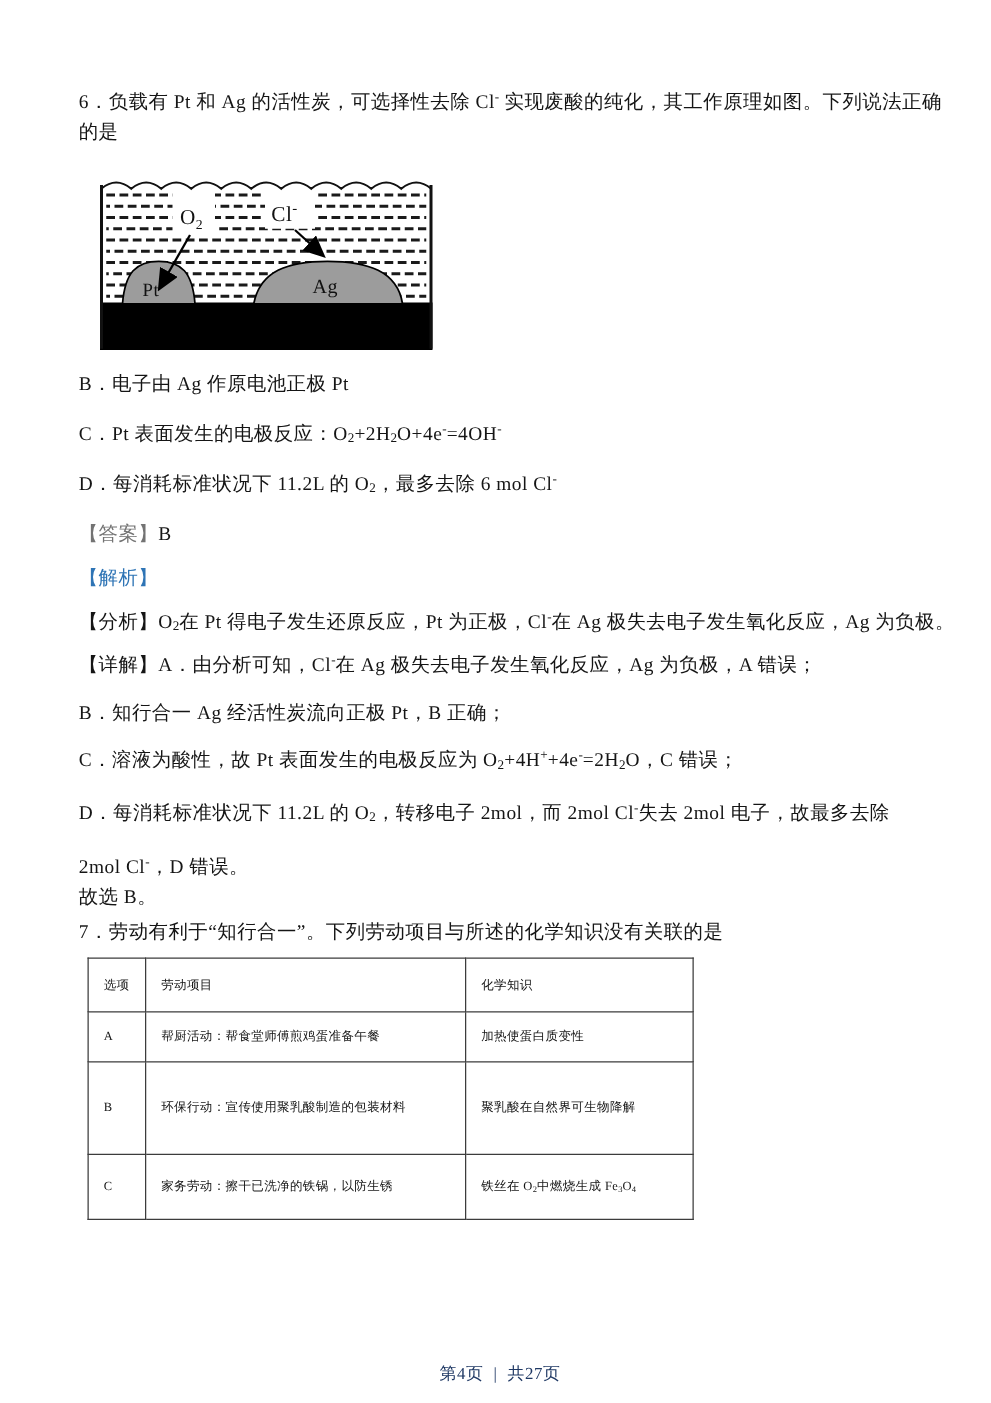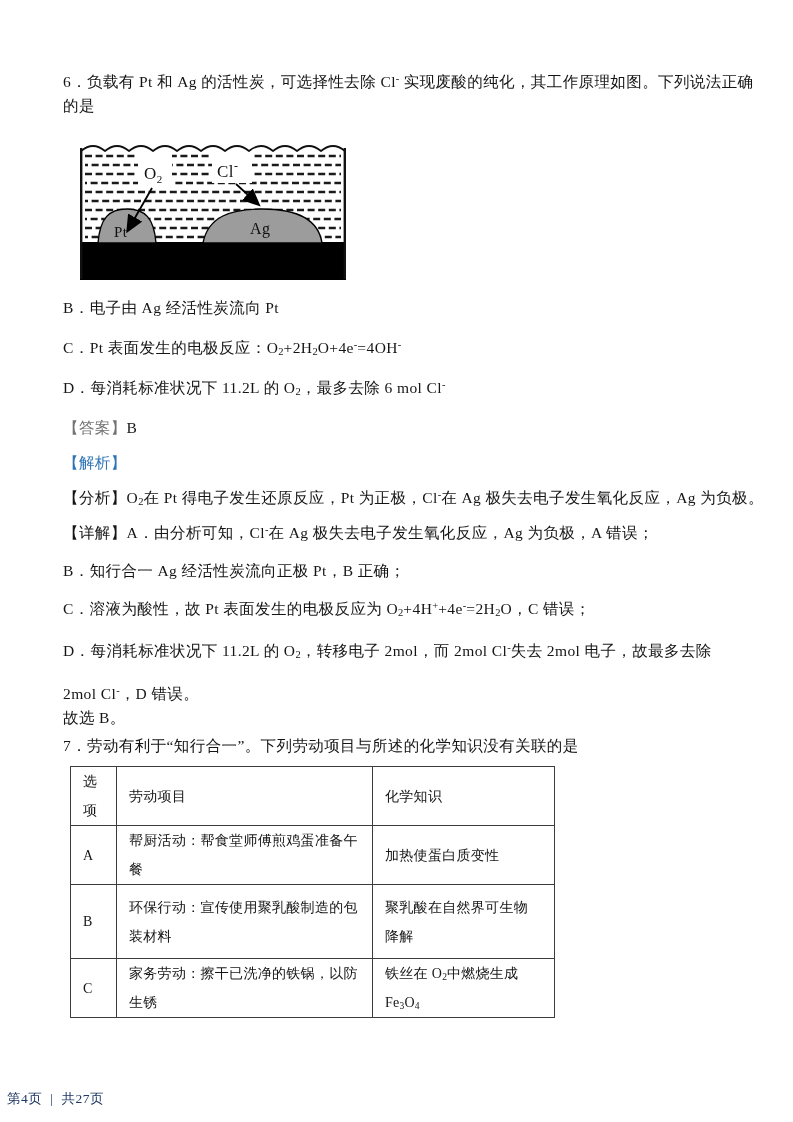--- a/index.html
+++ b/index.html
@@ -17,36 +17,36 @@
   }
   .content { padding: 70px 28px 0 63px; }
   p.line { margin: 0; line-height: 24px; }
   sub, sup { font-size: 0.68em; letter-spacing: 0; line-height: 0; }
   sup { vertical-align: 0.52em; }
   sub { vertical-align: -0.18em; }
   .diagram-wrap { margin: 20px 0 0 15px; width: 270px; height: 142px; }
   .q7-table {
     border-collapse: collapse;
     margin: 8px 0 0 7px;
-    font-size: 14px;
+    font-size: 10px;
     letter-spacing: 0.3px;
     color: #151515;
   }
   .q7-table td {
     border: 1.5px solid #3c3c3c;
     padding: 0 12px;
     vertical-align: middle;
     line-height: 29px;
   }
   .footer {
     position: absolute;
     top: 1090px;
     left: 7px;
     right: 0;
-    text-align: left;
+    text-align: center;
     font-size: 13.5px;
     color: var(--footer-navy, #1F3864);
     letter-spacing: 0.5px;
   }
   .footer .sep { margin: 0 8px; }
   svg text { font-family: "Liberation Serif", "DejaVu Serif", serif; }
 </style>
 </head>
 <body>
 
@@ -93,21 +93,21 @@
         <text x="66" y="41" font-size="17" fill="#111"><tspan>O</tspan><tspan dy="4" font-size="11">2</tspan></text>
         <text x="139" y="39" font-size="17" fill="#111"><tspan>Cl</tspan><tspan dy="-7" font-size="12">-</tspan></text>
         <text x="36" y="99" font-size="15" fill="#111">Pt</text>
         <text x="172" y="96" font-size="16" fill="#111">Ag</text>
 
         <line x1="74" y1="50" x2="50" y2="92" stroke="#000" stroke-width="1.8" marker-end="url(#ah)"></line>
         <line x1="158" y1="46" x2="180" y2="66" stroke="#000" stroke-width="1.8" marker-end="url(#ah)"></line>
       </svg>
     </div>
 
-    <p class="line" style="margin-top:16px"><span>B．电子由 Ag 经活性炭流向 Pt</span></p>
+    <p class="line" style="margin-top:16px"><span>B．电子由 Ag 作原电池正极 Pt</span></p>
     <p class="line" style="margin-top:16px"><span>C．Pt 表面发生的电极反应：O</span><sub>2</sub><span>+2H</span><sub>2</sub><span>O+4e</span><sup>-</sup><span>=4OH</span><sup>-</sup></p>
     <p class="line" style="margin-top:16px"><span>D．每消耗标准状况下 11.2L 的 O</span><sub>2</sub><span>，最多去除 6 mol Cl</span><sup>-</sup></p>
 
     <p class="line" style="margin-top:16px"><span style="color: #737373;">【答案】</span><span>B</span></p>
     <p class="line" style="margin-top:11px"><span style="color: rgb(46, 116, 181);">【解析】</span></p>
     <p class="line" style="margin-top:11px"><span>【分析】O</span><sub>2</sub><span>在 Pt 得电子发生还原反应，Pt 为正极，Cl</span><sup>-</sup><span>在 Ag 极失去电子发生氧化反应，Ag 为负极。</span></p>
     <p class="line" style="margin-top:11px"><span>【详解】A．由分析可知，Cl</span><sup>-</sup><span>在 Ag 极失去电子发生氧化反应，Ag 为负极，A 错误；</span></p>
     <p class="line" style="margin-top:14px"><span>B．知行合一 Ag 经活性炭流向正极 Pt，B 正确；</span></p>
     <p class="line" style="margin-top:14px"><span>C．溶液为酸性，故 Pt 表面发生的电极反应为 O</span><sub>2</sub><span>+4H</span><sup>+</sup><span>+4e</span><sup>-</sup><span>=2H</span><sub>2</sub><span>O，C 错误；</span></p>
     <p class="line" style="margin-top:18px"><span>D．每消耗标准状况下 11.2L 的 O</span><sub>2</sub><span>，转移电子 2mol，而 2mol Cl</span><sup>-</sup><span>失去 2mol 电子，故最多去除</span></p>

